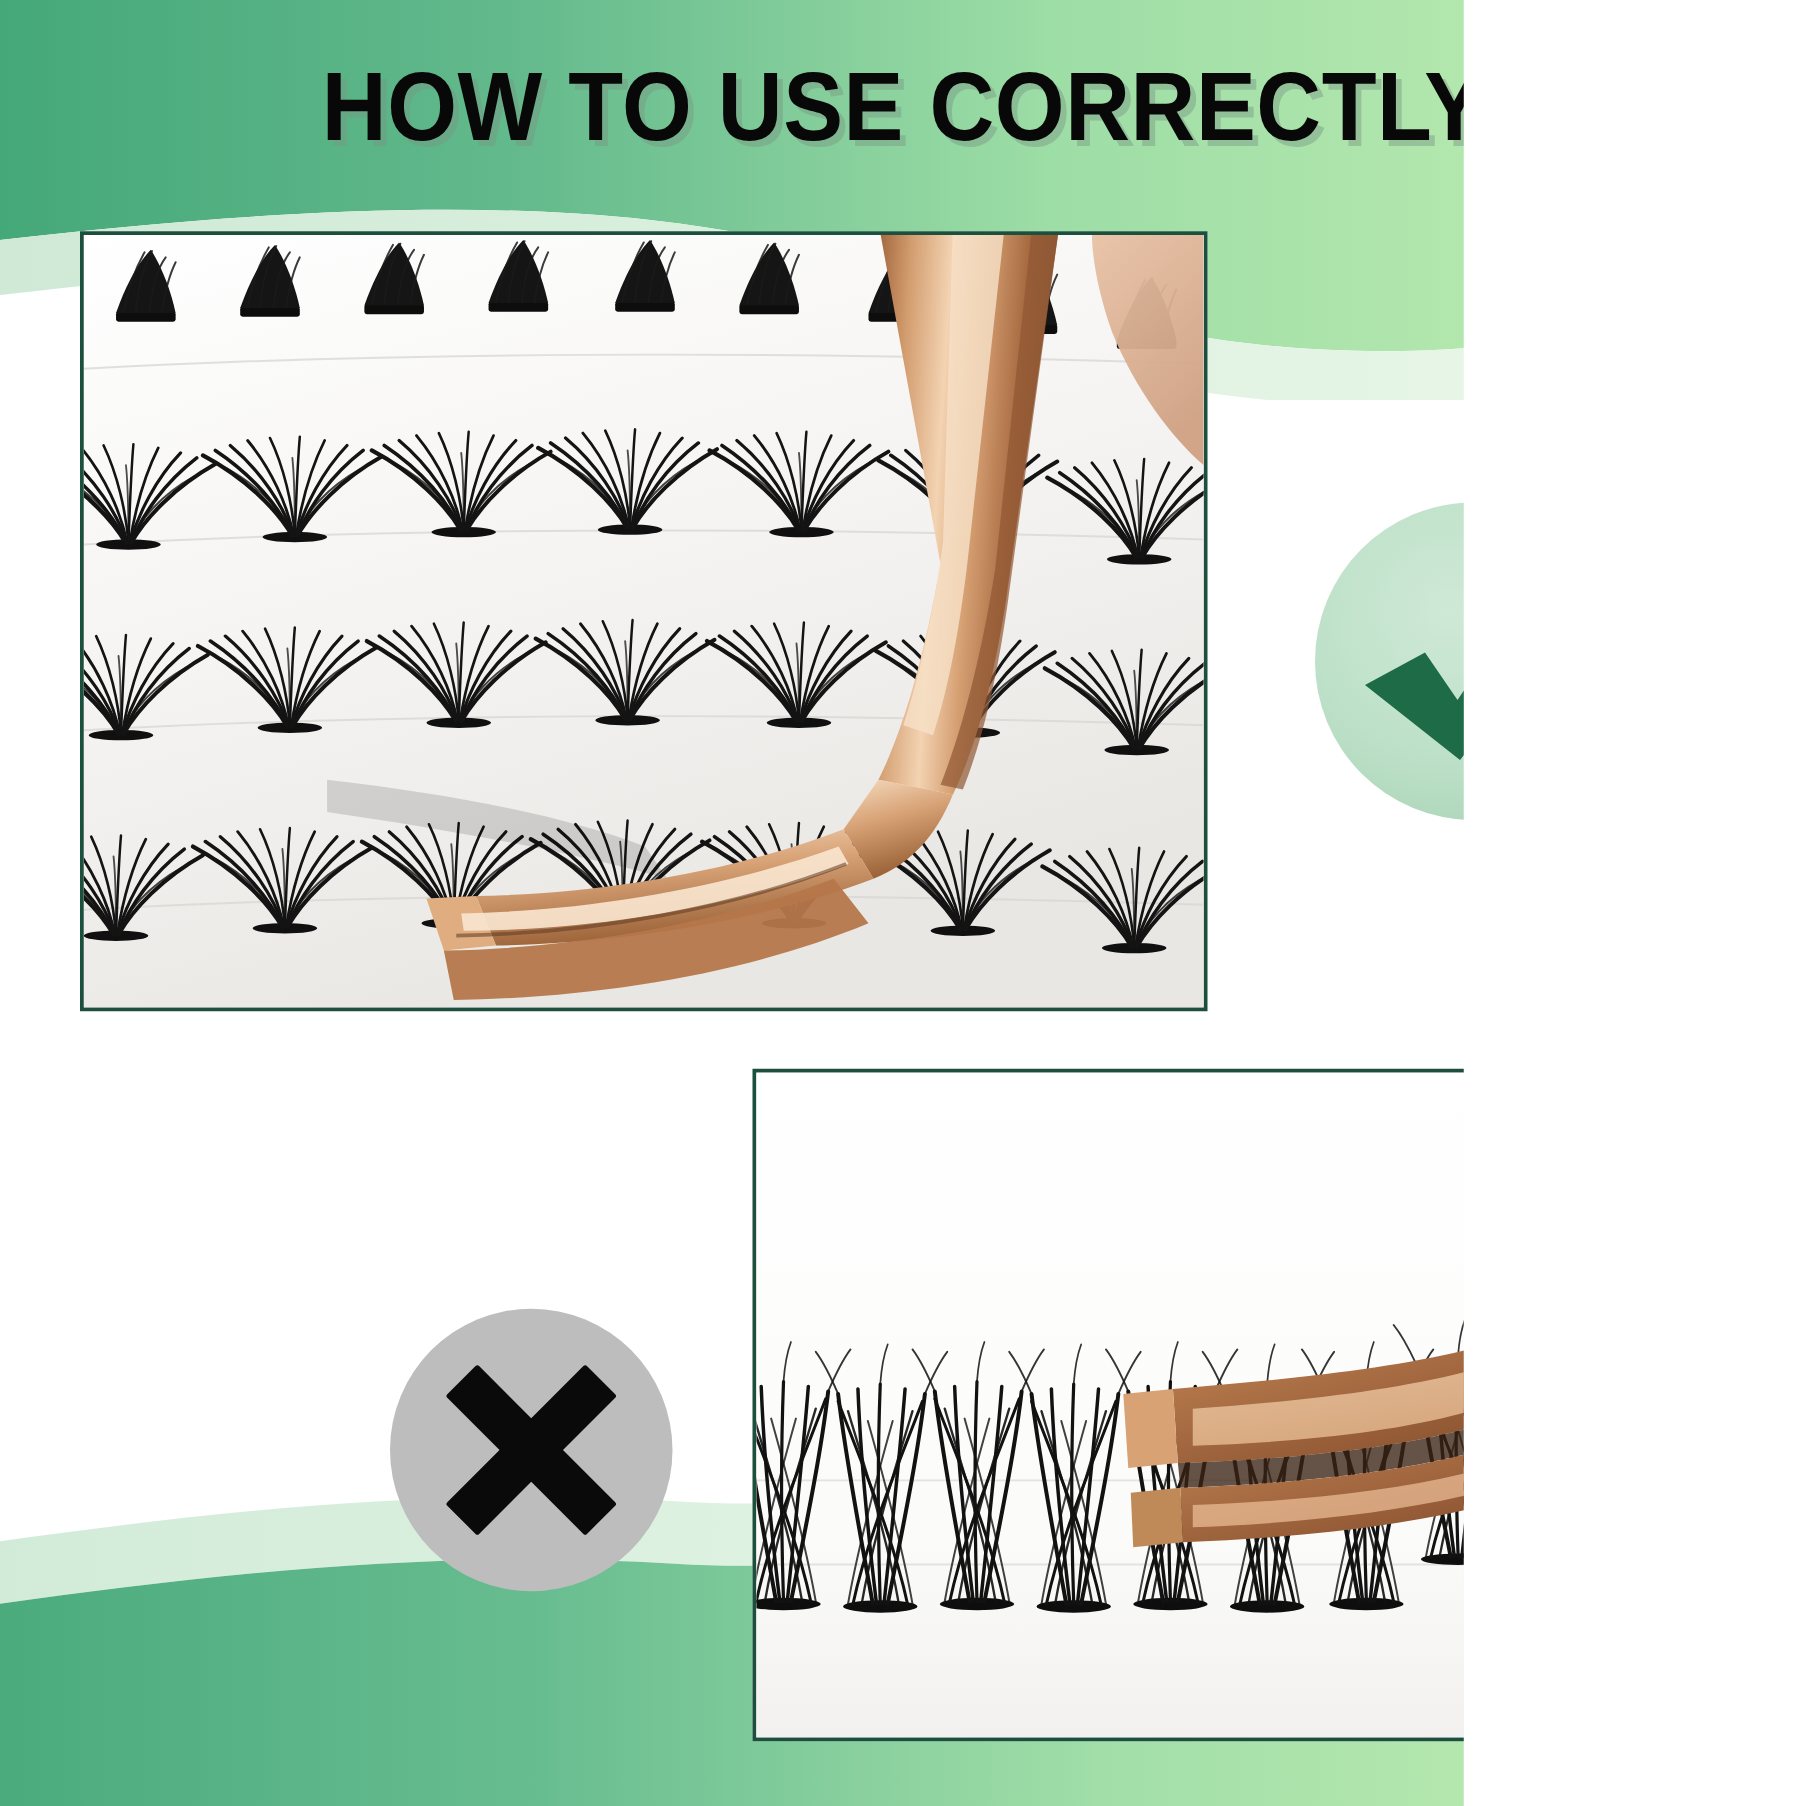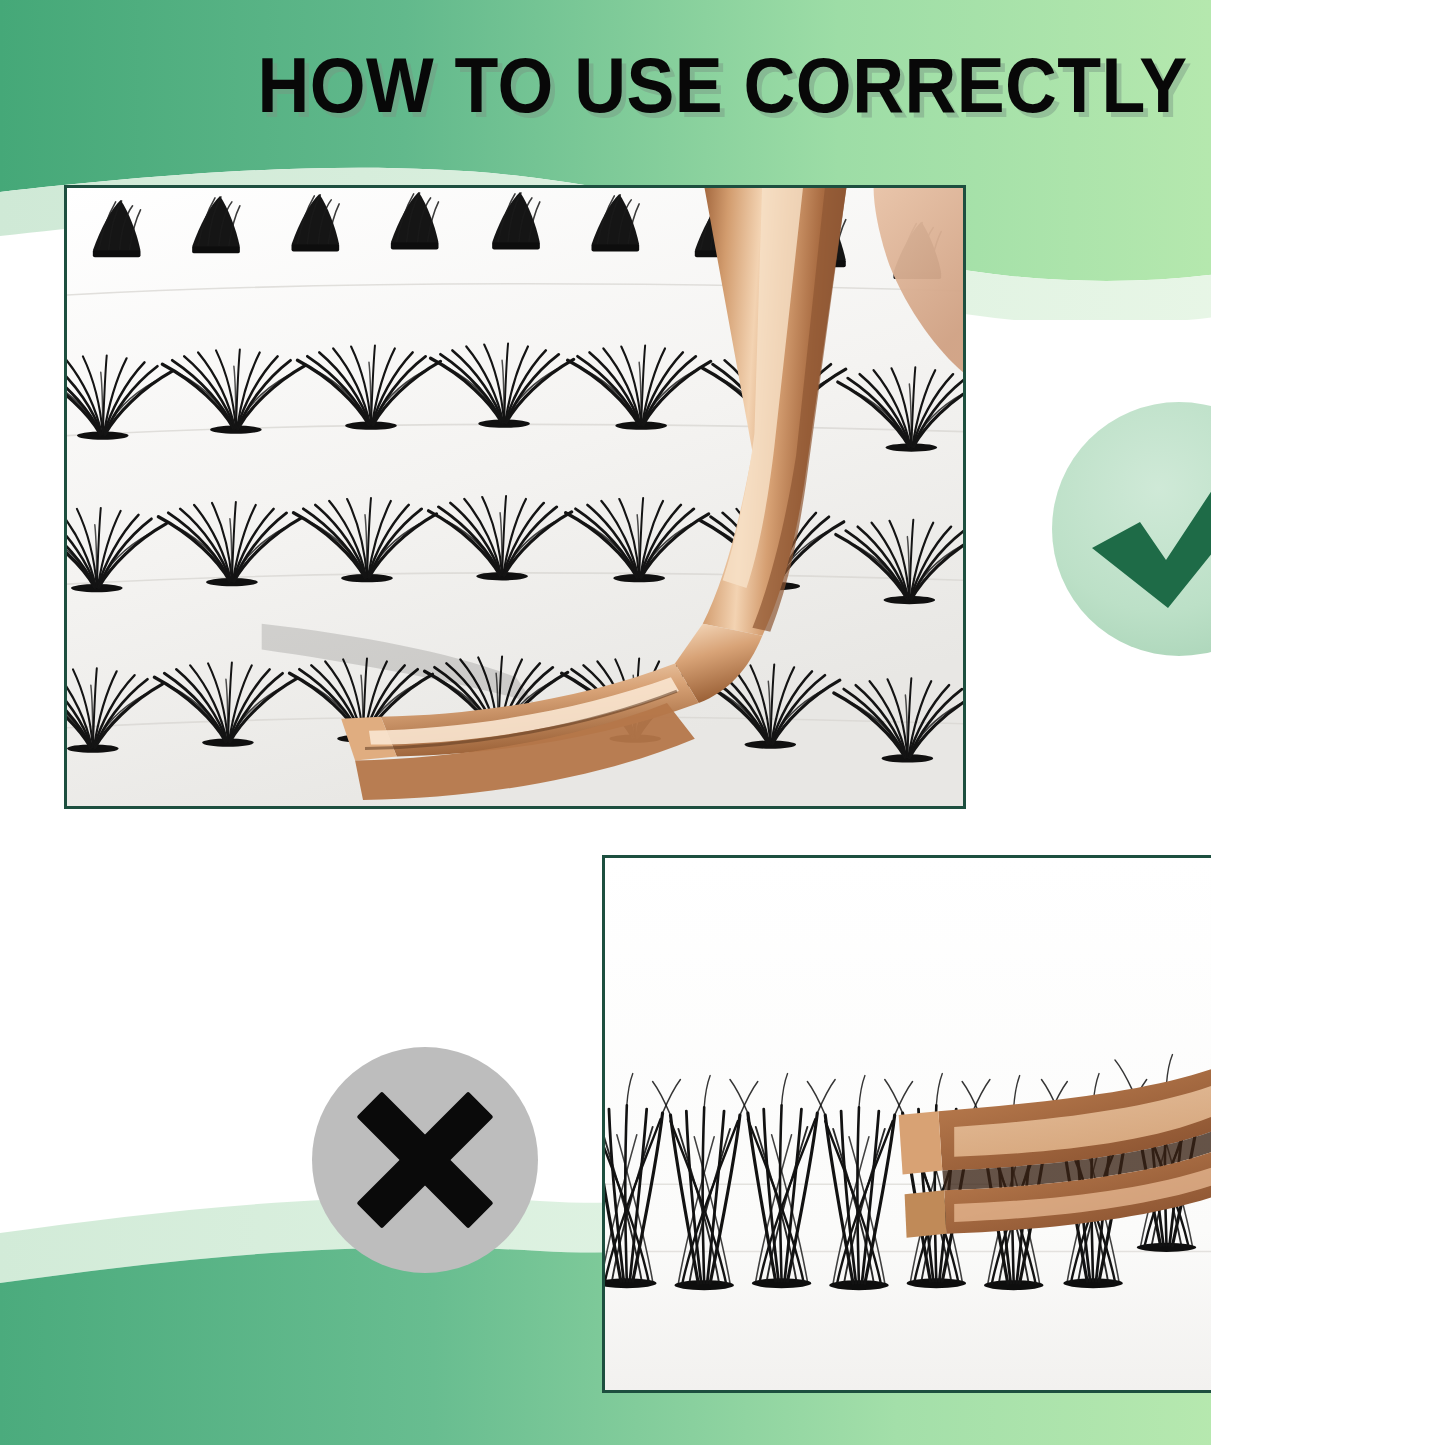--- a/index.html
+++ b/index.html
@@ -10,21 +10,20 @@
   body {
     font-family: "Liberation Sans", sans-serif;
   }
 
   #infographic {
     position: relative;
     width: 1171px;
     height: 1445px;
     overflow: hidden;
     background: #ffffff;
-    padding-left: 40px;
   }
 
   
   .wave-layer {
     position: absolute;
     left: 0;
     width: 1445px;
     pointer-events: none;
   }
   .wave-top    { top: 0;    height: 320px; }

